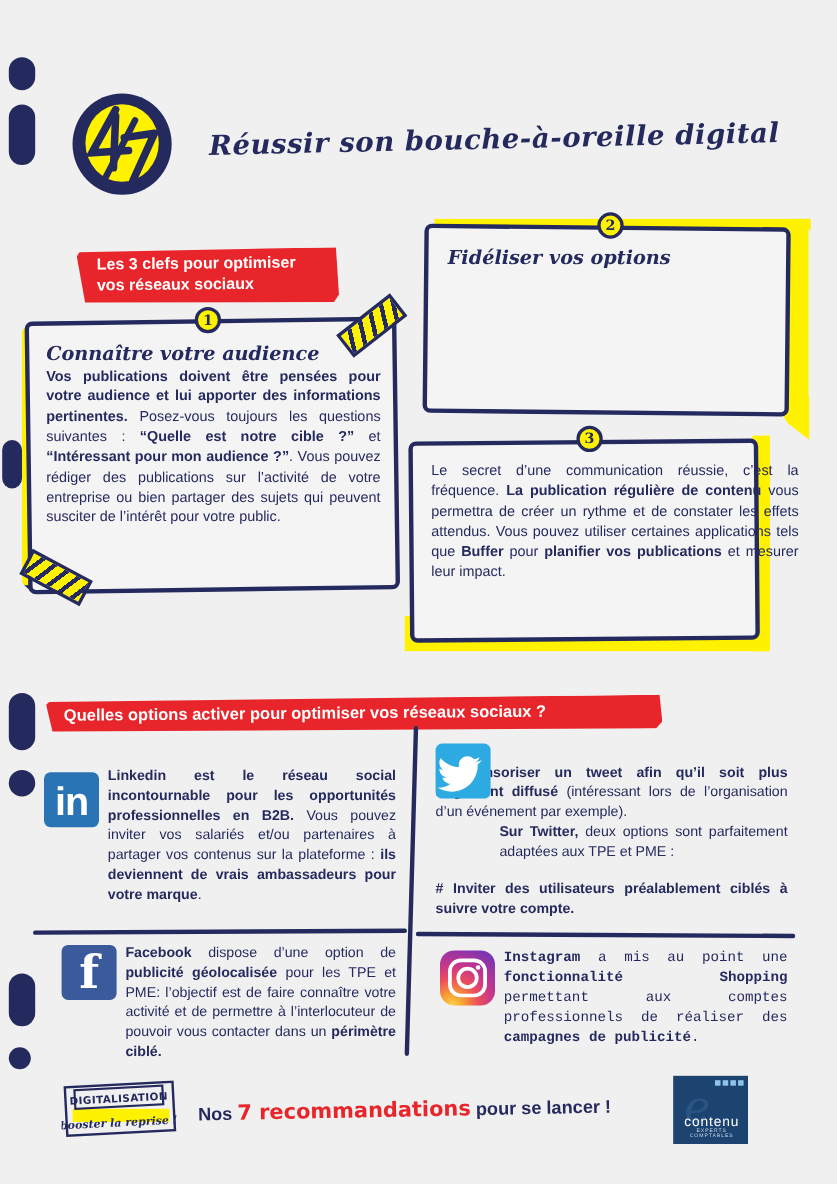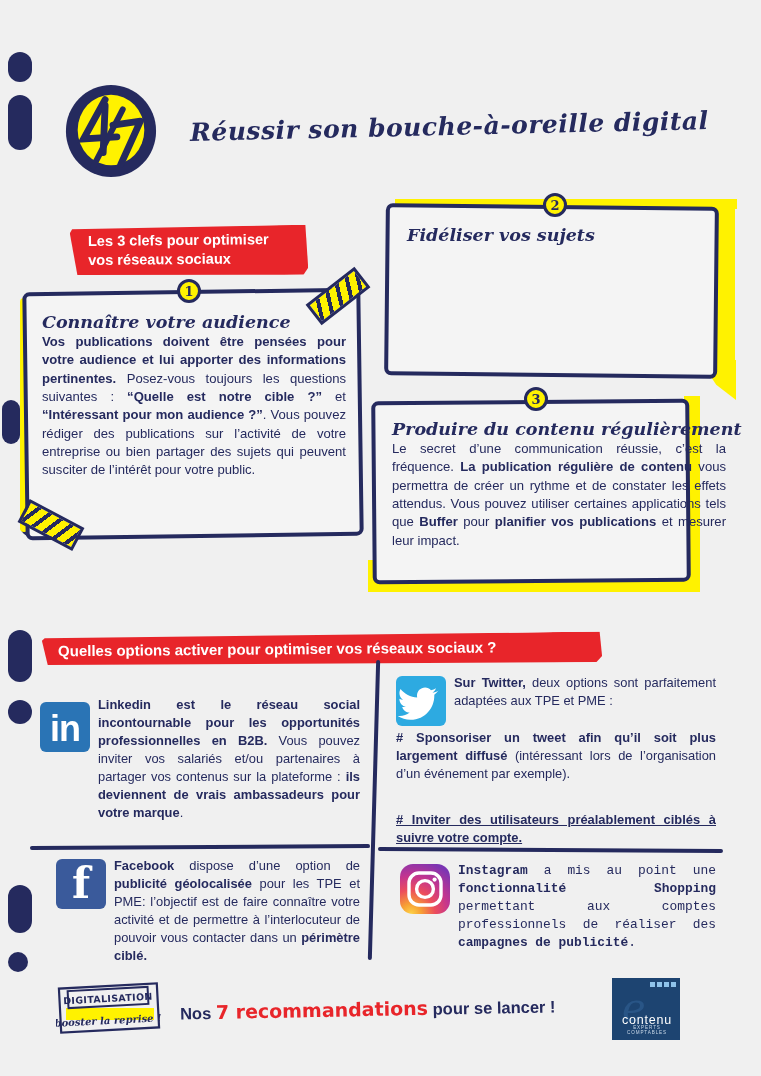--- a/index.html
+++ b/index.html
@@ -219,31 +219,30 @@
   </div>
 
   <div class="edge-bar" style="left:2px; top:400px; height:44px; width:18px;"></div>
 
   <div class="card" style="left:385px; top:205px; width:360px; height:175px;">
     <div class="yellow" style="left:10px; top:-6px; width:342px; height:10px;"></div>
     <div class="yellow" style="left:330px; top:-6px; width:20px; height:180px;"></div>
     <div class="yellow" style="left:315px; top:155px; width:36px; height:40px; clip-path:polygon(0 0,100% 0,100% 100%,45% 62%);"></div>
     <div class="box" style="left:0; top:0; width:333px; height:172px; transform:rotate(0.6deg);"></div>
     <div class="inner" style="padding:20px 18px 0 22px;">
-      <div class="card-title">Fidéliser vos sujets</div>
+      <div class="card-title">Fidéliser vos options</div>
     </div>
     <div class="badge" style="left:158px; top:-12px;">2</div>
   </div>
 
   <div class="card" style="left:372px; top:400px; width:370px; height:190px;">
     <div class="yellow" style="left:-4px; top:160px; width:330px; height:32px;"></div>
     <div class="yellow" style="left:312px; top:-4px; width:16px; height:196px;"></div>
     <div class="box" style="left:0; top:0; width:318px; height:183px; transform:rotate(-0.5deg);"></div>
     <div class="inner" style="padding:19px 16px 0 20px;">
-      <div class="card-title">Produire du contenu régulièrement</div>
       <div class="card-body">Le secret d’une communication réussie, c’est la fréquence. <b>La publication régulière de contenu</b> vous permettra de créer un rythme et de constater les effets attendus. Vous pouvez utiliser certaines applications tels que <b>Buffer</b> pour <b>planifier vos publications</b> et mesurer leur impact.</div>
     </div>
     <div class="badge" style="left:152px; top:-13px;">3</div>
   </div>
 
   <div class="red-banner b2">Quelles options activer pour optimiser vos réseaux sociaux ?</div>
 
   <div class="grid-v" style="left:372px; top:660px; height:300px; transform:rotate(1.6deg);"></div>
   <div class="grid-h" style="left:30px; top:845px; width:340px; transform:rotate(-0.3deg);"></div>
   <div class="grid-h" style="left:378px; top:848px; width:345px; transform:rotate(0.3deg);"></div>
@@ -254,23 +253,23 @@
     </div>
     <div class="soc-txt" style="padding-left:58px; text-indent:0;"><b>Linkedin est le réseau social incontournable pour les opportunités professionnelles en B2B.</b> Vous pouvez inviter vos salariés et/ou partenaires à partager vos contenus sur la plateforme : <b>ils deviennent de vrais ambassadeurs pour votre marque</b>.</div>
   </div>
 
   <div class="soc" style="left:396px; top:674px; width:320px;">
     <div class="ico ico-tw" style="left:0; top:2px;">
       <svg viewBox="0 0 50 50" width="50" height="50">
         <path d="M41 15.5c-1.4.6-2.9 1-4.5 1.2 1.6-1 2.9-2.5 3.5-4.4-1.5.9-3.2 1.6-5 1.9-1.5-1.6-3.6-2.6-5.9-2.6-4.5 0-8.1 3.6-8.1 8.1 0 .6.1 1.2.2 1.8-6.7-.3-12.7-3.6-16.7-8.5-.7 1.2-1.1 2.6-1.1 4.1 0 2.8 1.4 5.3 3.6 6.7-1.3 0-2.5-.4-3.6-1v.1c0 3.9 2.8 7.2 6.5 7.9-.7.2-1.4.3-2.2.3-.5 0-1 0-1.5-.1 1 3.2 4 5.5 7.5 5.6-2.8 2.2-6.2 3.5-10 3.5-.7 0-1.4 0-2-.1 3.7 2.4 8.1 3.7 12.8 3.7 15.3 0 23.8-12.7 23.8-23.8v-1.1c1.6-1.2 3-2.6 4.2-4.3z" fill="#fff"></path>
       </svg>
     </div>
+    <div class="soc-txt" style="margin-top:19px;"><b># Sponsoriser un tweet afin qu’il soit plus largement diffusé</b> (intéressant lors de l’organisation d’un événement par exemple).</div>
     <div class="soc-txt" style="padding-left:58px;"><b>Sur Twitter,</b> deux options sont parfaitement adaptées aux TPE et PME :</div>
-    <div class="soc-txt" style="margin-top:19px;"><b># Sponsoriser un tweet afin qu’il soit plus largement diffusé</b> (intéressant lors de l’organisation d’un événement par exemple).</div>
-    <div class="soc-txt" style="margin-top:28px;text-decoration:underline;"><b># Inviter des utilisateurs préalablement ciblés à suivre votre compte.</b></div>
+    <div class="soc-txt" style="margin-top:16px;"><b># Inviter des utilisateurs préalablement ciblés à suivre votre compte.</b></div>
   </div>
 
   <div class="soc" style="left:40px; top:857px; width:320px;">
     <div class="ico ico-fb" style="left:16px; top:2px;">
       <span class="glyph">f</span>
     </div>
     <div class="soc-txt" style="padding-left:74px;"><b>Facebook</b> dispose d’une option de <b>publicité géolocalisée</b> pour les TPE et PME: l’objectif est de faire connaître votre activité et de permettre à l’interlocuteur de pouvoir vous contacter dans un <b>périmètre ciblé.</b></div>
   </div>
 
   <div class="soc" style="left:396px; top:862px; width:320px;">

